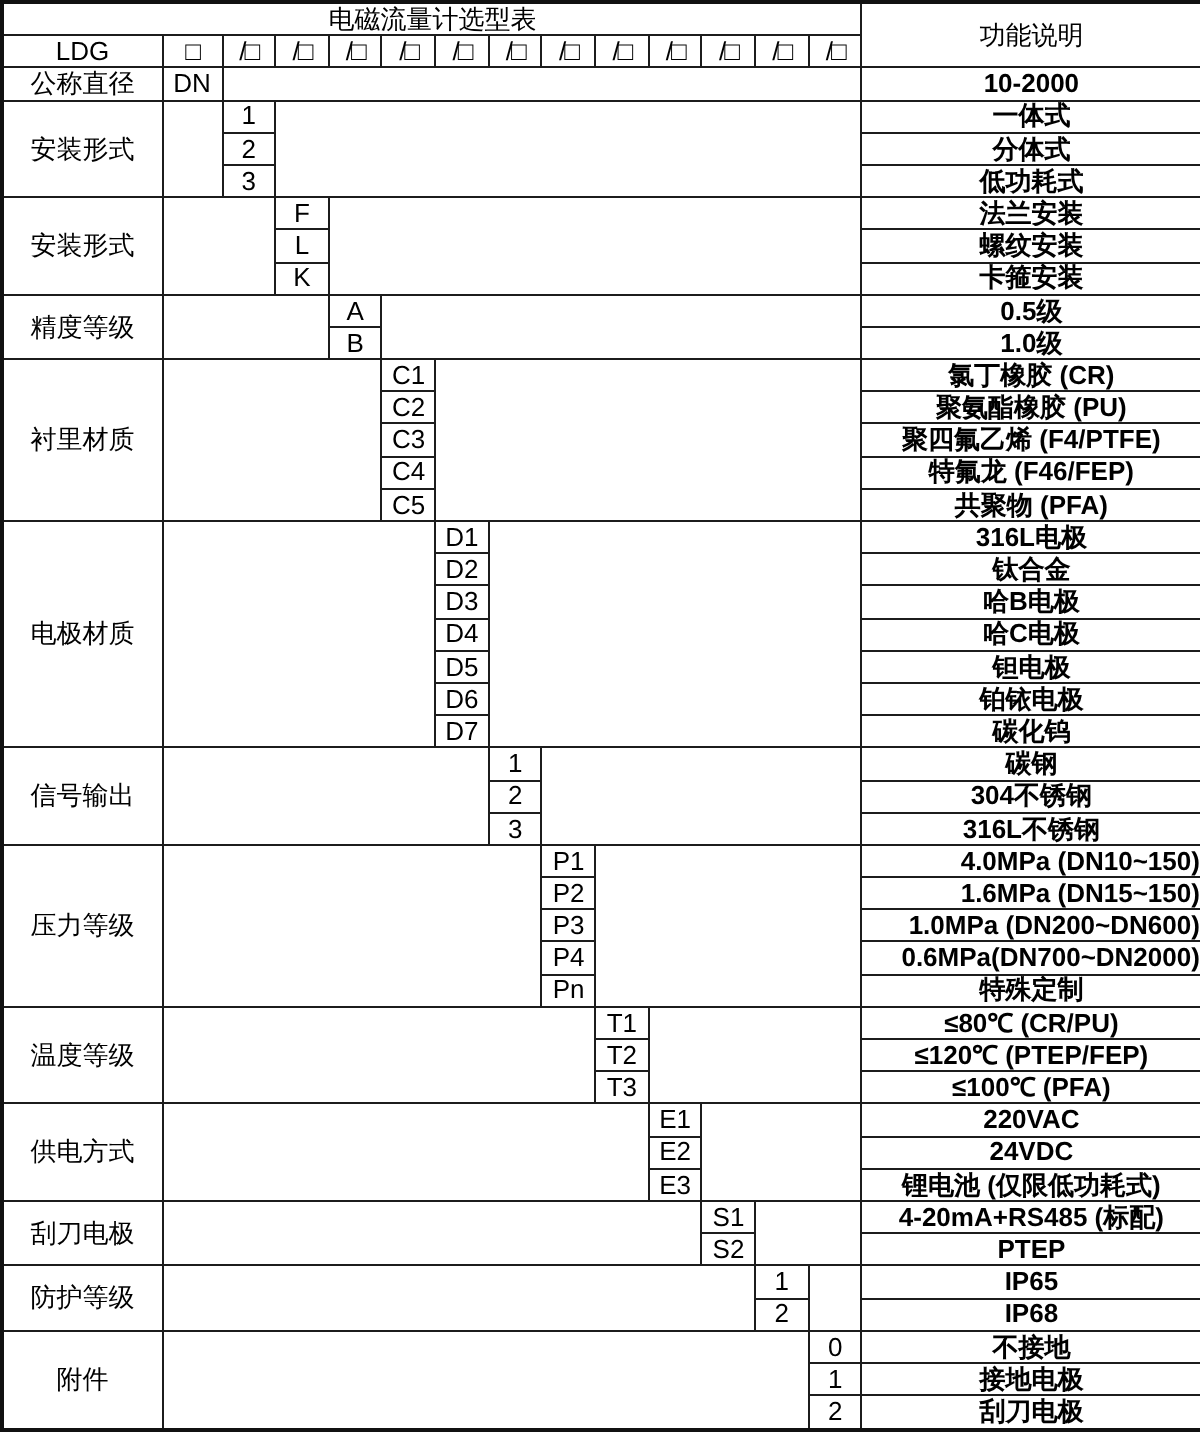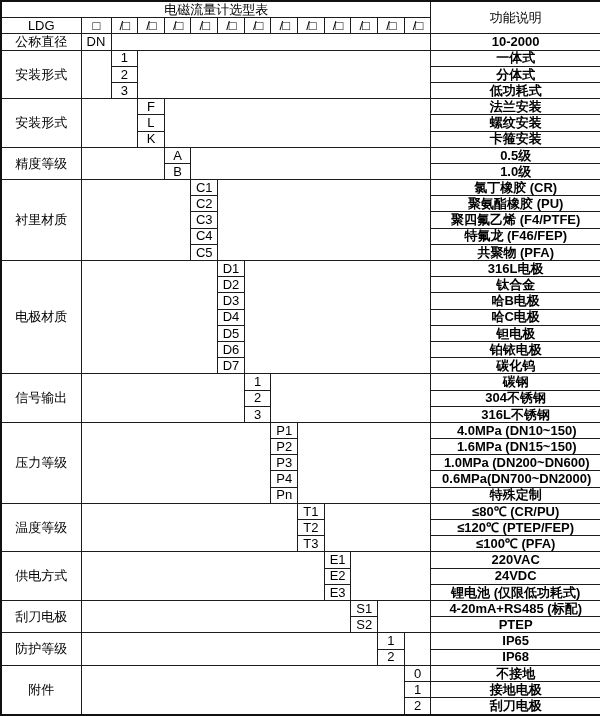--- a/index.html
+++ b/index.html
@@ -22,21 +22,21 @@
     vertical-align: middle;
     font-size: 13px;
     line-height: 1.05;
     height: 14px;
   }
   td.title-cell { font-size: 14px; }
   td.fn-header  { font-size: 14px; }
   td.cat  { font-size: 15px; letter-spacing: 0px; }
   td.code { font-size: 12.5px; }
   td.desc { font-size: 13px; font-weight: bold; }
-  td.desc.left { text-align: center; padding-left: 2px; }
+  td.desc.left { text-align: right; padding-left: 2px; }
   td.model-prefix { text-align: left; padding-left: 4px; font-size: 13px; }
   td.dnlab { text-align: left; padding-left: 3px; font-size: 12.5px; }
   td.slot { font-size: 12.5px; letter-spacing: -1px; }
   col.c-cat  { width: 80px; }
   col.c-dn   { width: 30px; }
   col.c-code { width: 26.67px; }
   col.c-desc { width: 170px; }
 </style>
 </head>
 <body>

